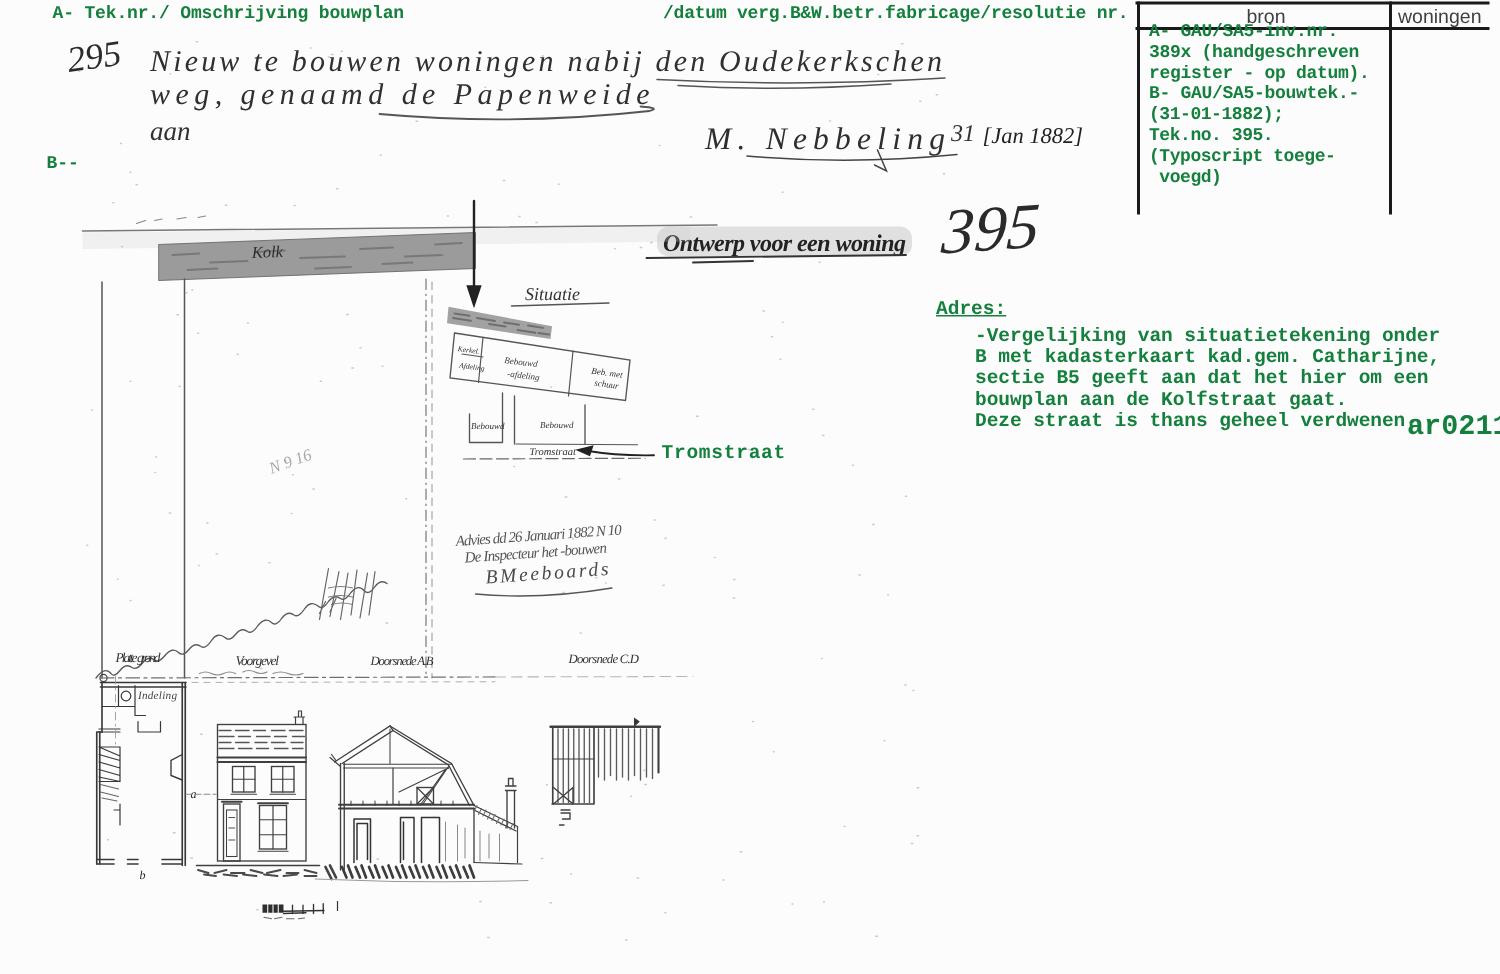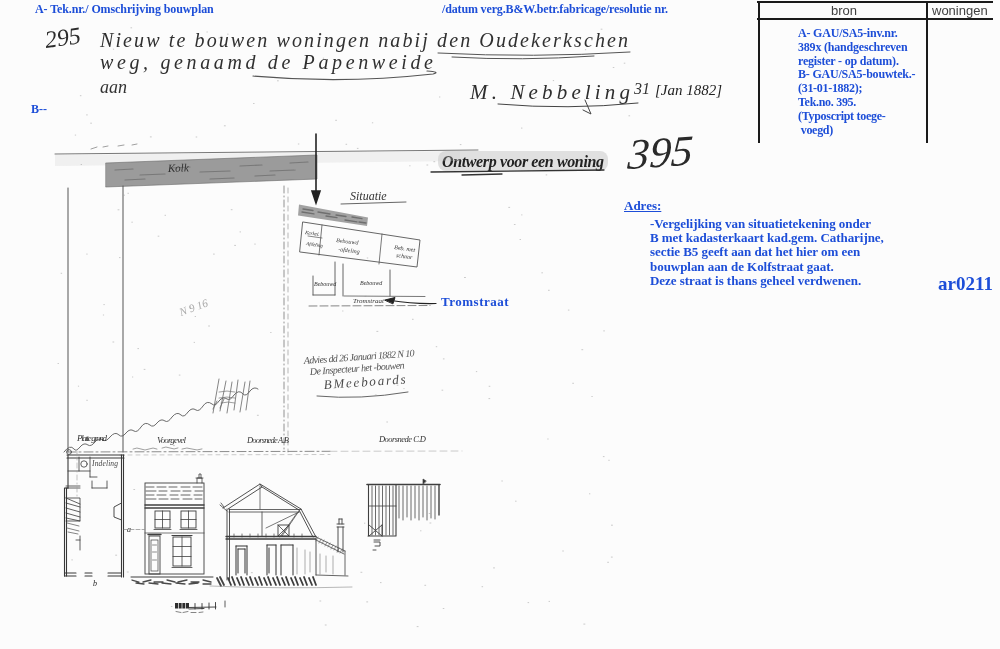--- a/index.html
+++ b/index.html
@@ -1,16 +1,16 @@
 <!DOCTYPE html>
 <html><head><meta charset="utf-8">
 <style>
 html,body{margin:0;padding:0}
 body{width:1000px;height:649px;position:relative;background:#fcfcfc;overflow:hidden}
-.mono{position:absolute;font-family:Liberation Serif, serif;color:#1d4ed8;white-space:pre;line-height:1.1;font-weight:bold}
+.mono{position:absolute;font-family:Liberation Mono, monospace;color:#15803d;white-space:pre;line-height:1.1;font-weight:bold}
 .sans{position:absolute;font-family:"Liberation Sans",sans-serif;color:#404040;white-space:pre}
 .vline{position:absolute;background:#1a1a1a}
 .hline{position:absolute;background:#1a1a1a}
 </style></head>
 <body>
 
 <div class="mono" style="left:35px;top:3px;font-size:12px;letter-spacing:-0.1px;">A- Tek.nr./ Omschrijving bouwplan</div>
 
 <div class="mono" style="left:442px;top:3px;font-size:12px;letter-spacing:-0.15px;">/datum verg.B&amp;W.betr.fabricage/resolutie nr.</div>
 
@@ -21,21 +21,21 @@
 <div class="hline" style="left:757px;top:18px;width:236px;height:1.5px"></div>
 
 <div class="vline" style="left:758px;top:1px;width:2px;height:142px"></div>
 
 <div class="vline" style="left:926px;top:1px;width:2px;height:142px"></div>
 
 <div class="sans" style="left:831px;top:3px;font-size:13px;">bron</div>
 
 <div class="sans" style="left:932px;top:3px;font-size:13px;">woningen</div>
 
-<div class="mono" style="left:766px;top:27px;font-size:12px;line-height:13.8px;letter-spacing:-0.2px;margin-left:32px;">A- GAU/SA5-inv.nr.
+<div class="mono" style="left:766px;top:15px;font-size:12px;line-height:13.8px;letter-spacing:-0.2px;">A- GAU/SA5-inv.nr.
 389x (handgeschreven
 register - op datum).
 B- GAU/SA5-bouwtek.-
 <span style="font-size:12px;letter-spacing:-0.3px;">(31-01-1882);
 Tek.no. 395.
 (Typoscript toege-
  voegd)</span></div>
 
 <div class="mono" style="left:624px;top:199px;font-size:13px;text-decoration:underline;text-align:right;">Adres:</div>
 

